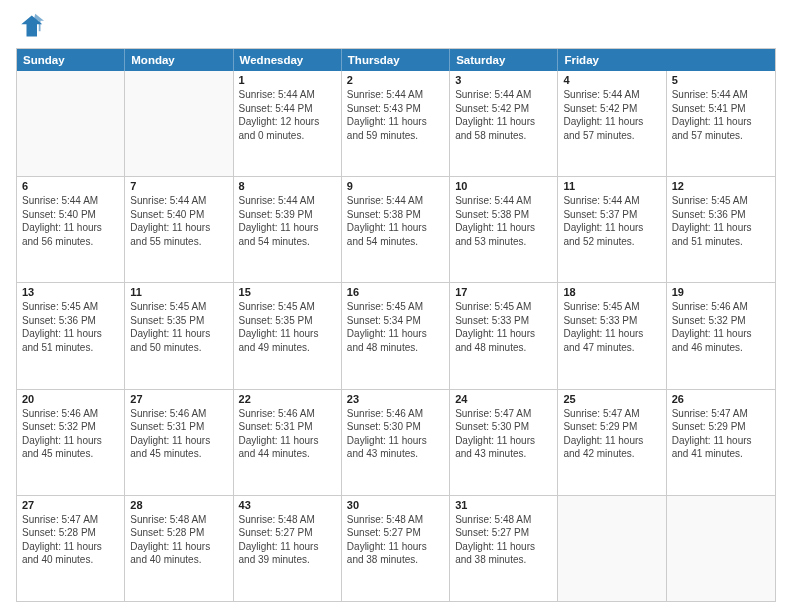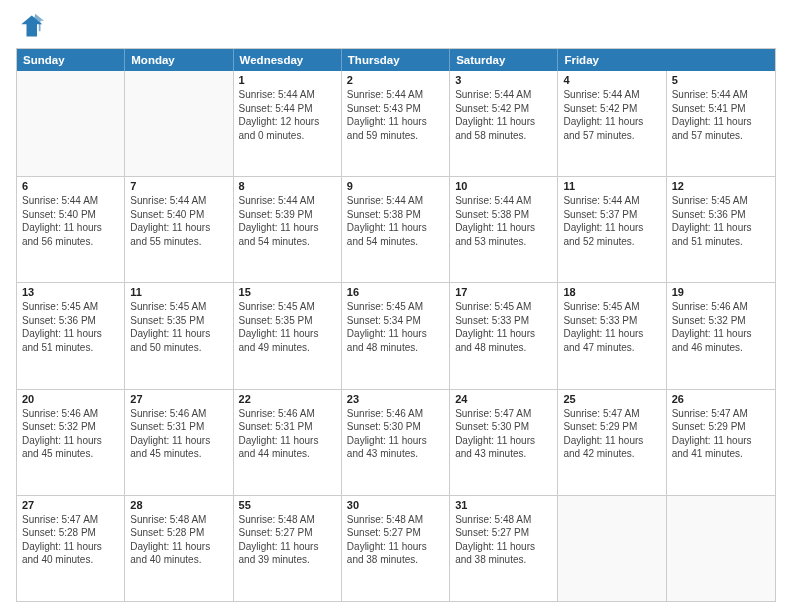--- a/index.html
+++ b/index.html
@@ -254,21 +254,21 @@
         <div class="cal-week">
           <div class="cal-cell">
             <div class="day-num">27</div>
             <div class="day-detail">Sunrise: 5:47 AM<br>Sunset: 5:28 PM<br>Daylight: 11 hours<br>and 40 minutes.</div>
           </div>
           <div class="cal-cell">
             <div class="day-num">28</div>
             <div class="day-detail">Sunrise: 5:48 AM<br>Sunset: 5:28 PM<br>Daylight: 11 hours<br>and 40 minutes.</div>
           </div>
           <div class="cal-cell">
-            <div class="day-num">55</div>
+            <div class="day-num">43</div>
             <div class="day-detail">Sunrise: 5:48 AM<br>Sunset: 5:27 PM<br>Daylight: 11 hours<br>and 39 minutes.</div>
           </div>
           <div class="cal-cell">
             <div class="day-num">30</div>
             <div class="day-detail">Sunrise: 5:48 AM<br>Sunset: 5:27 PM<br>Daylight: 11 hours<br>and 38 minutes.</div>
           </div>
           <div class="cal-cell">
             <div class="day-num">31</div>
             <div class="day-detail">Sunrise: 5:48 AM<br>Sunset: 5:27 PM<br>Daylight: 11 hours<br>and 38 minutes.</div>
           </div>

